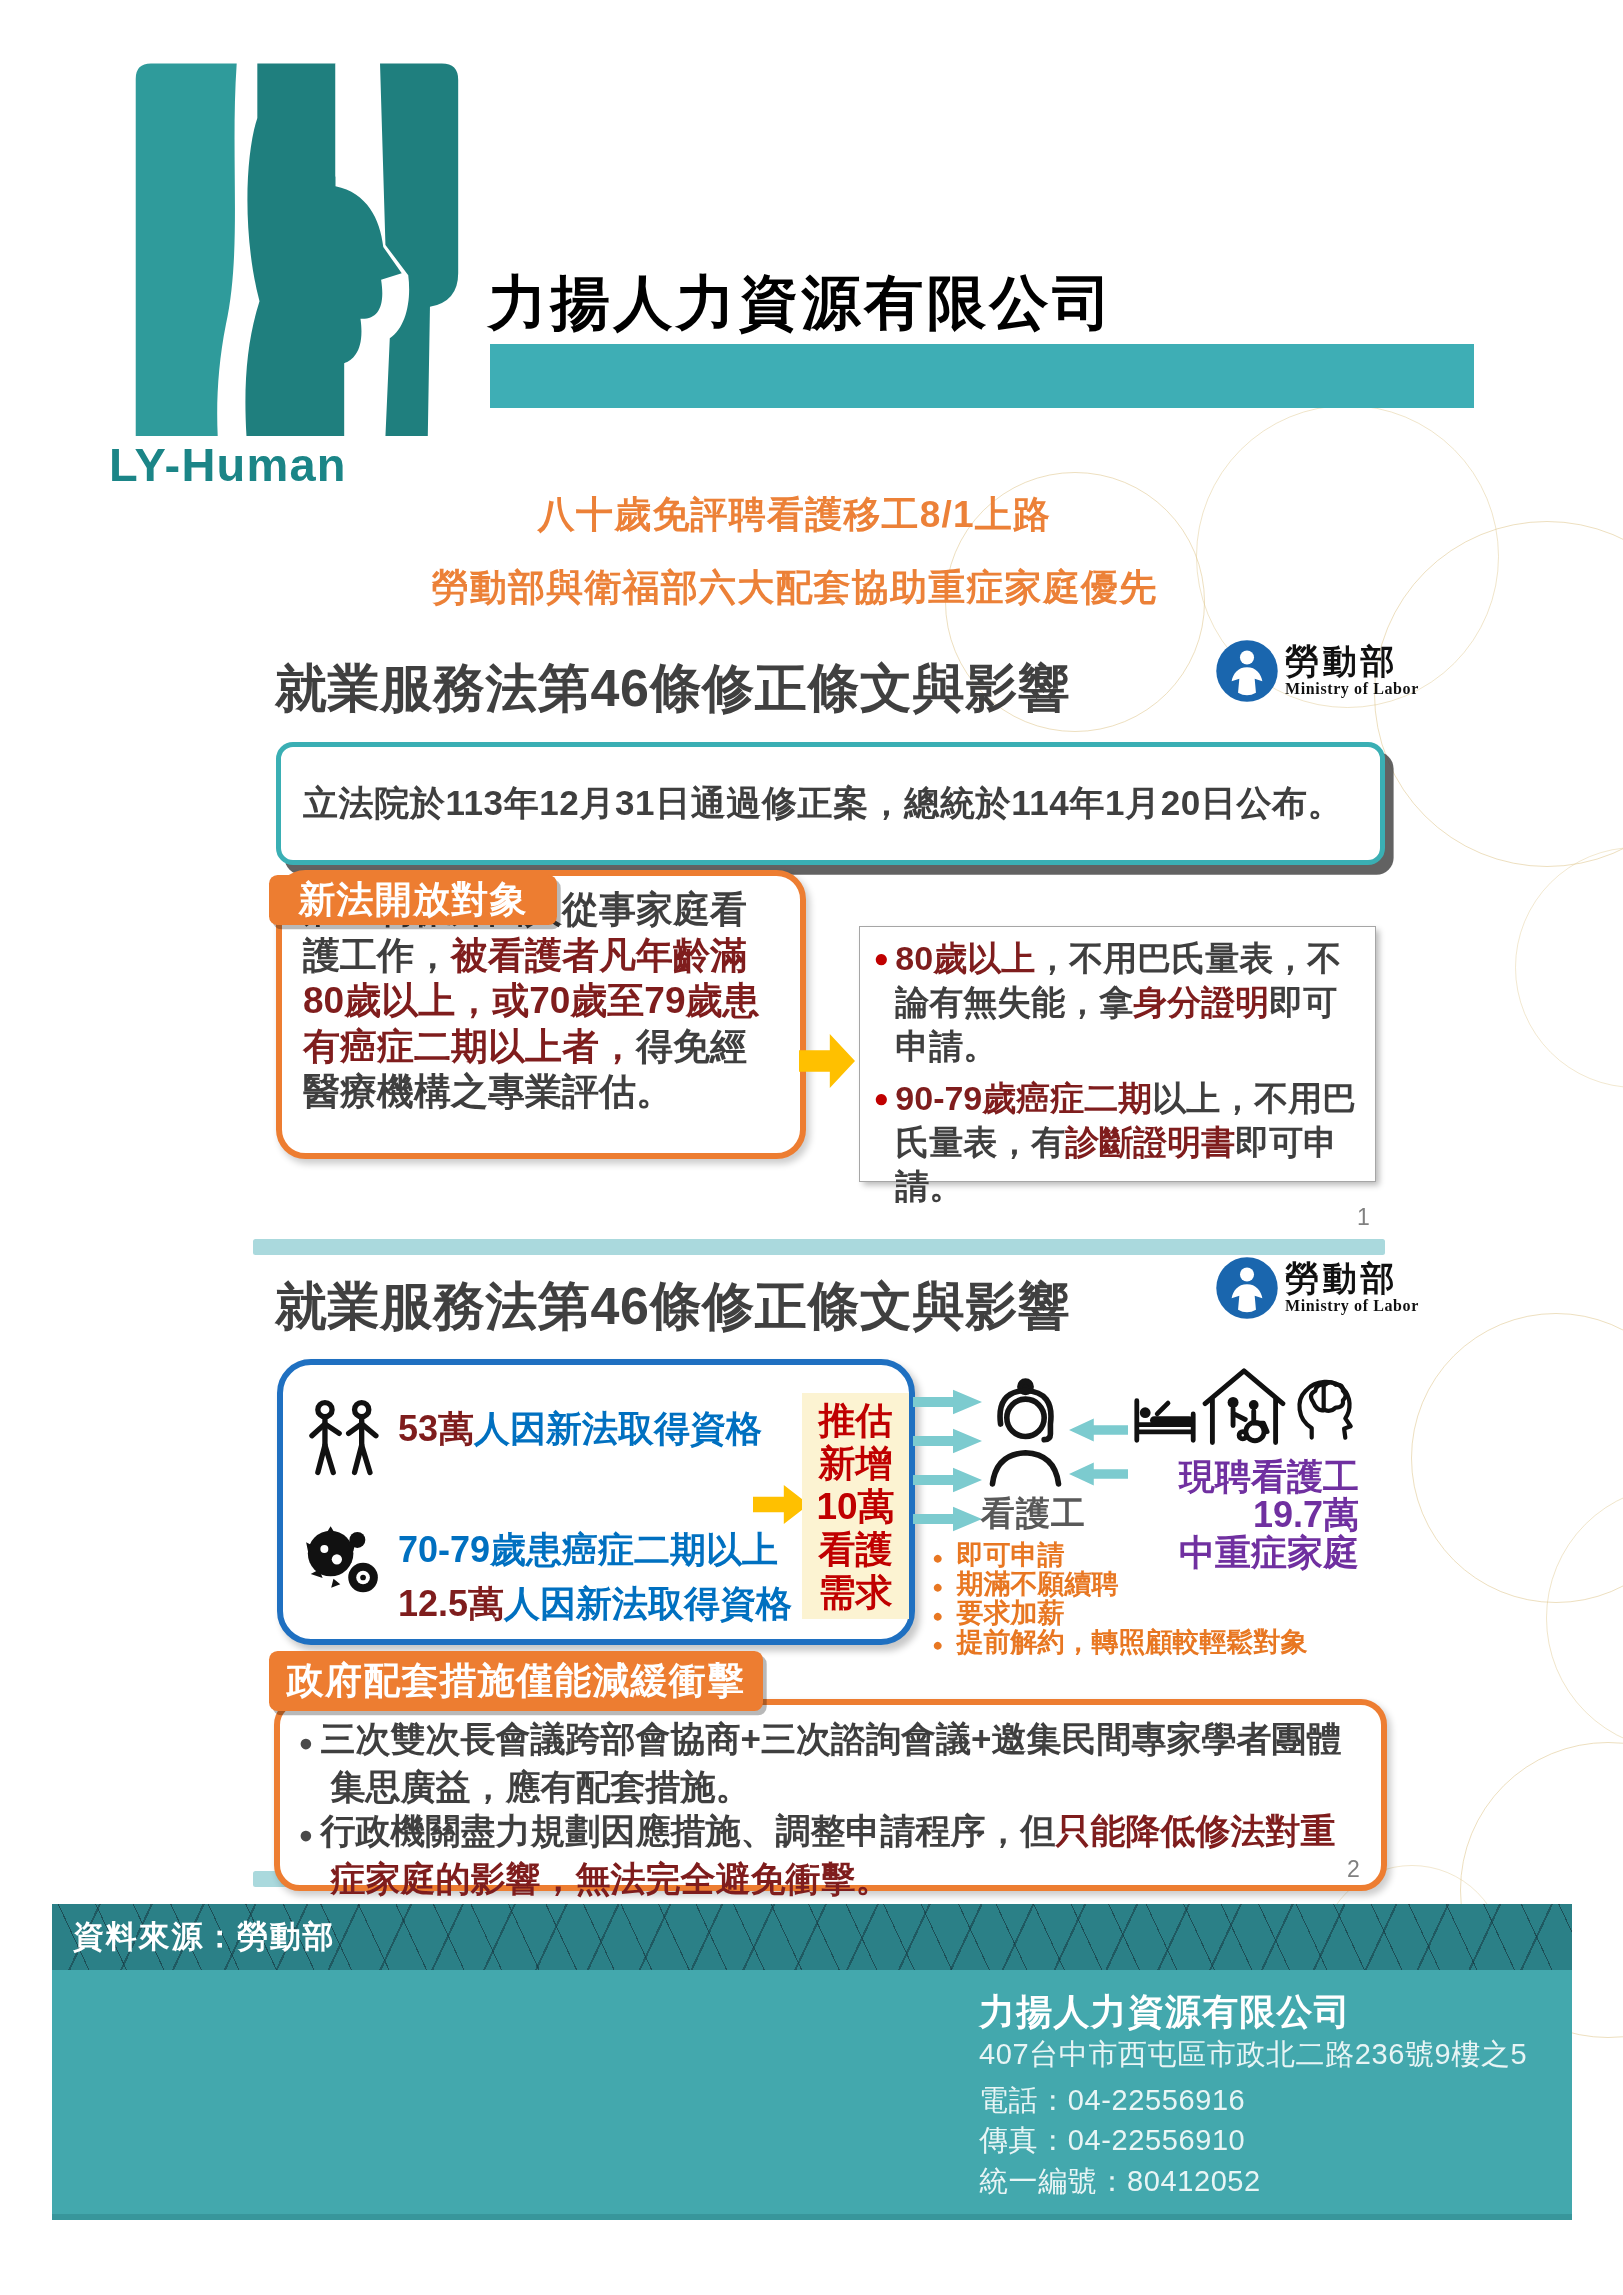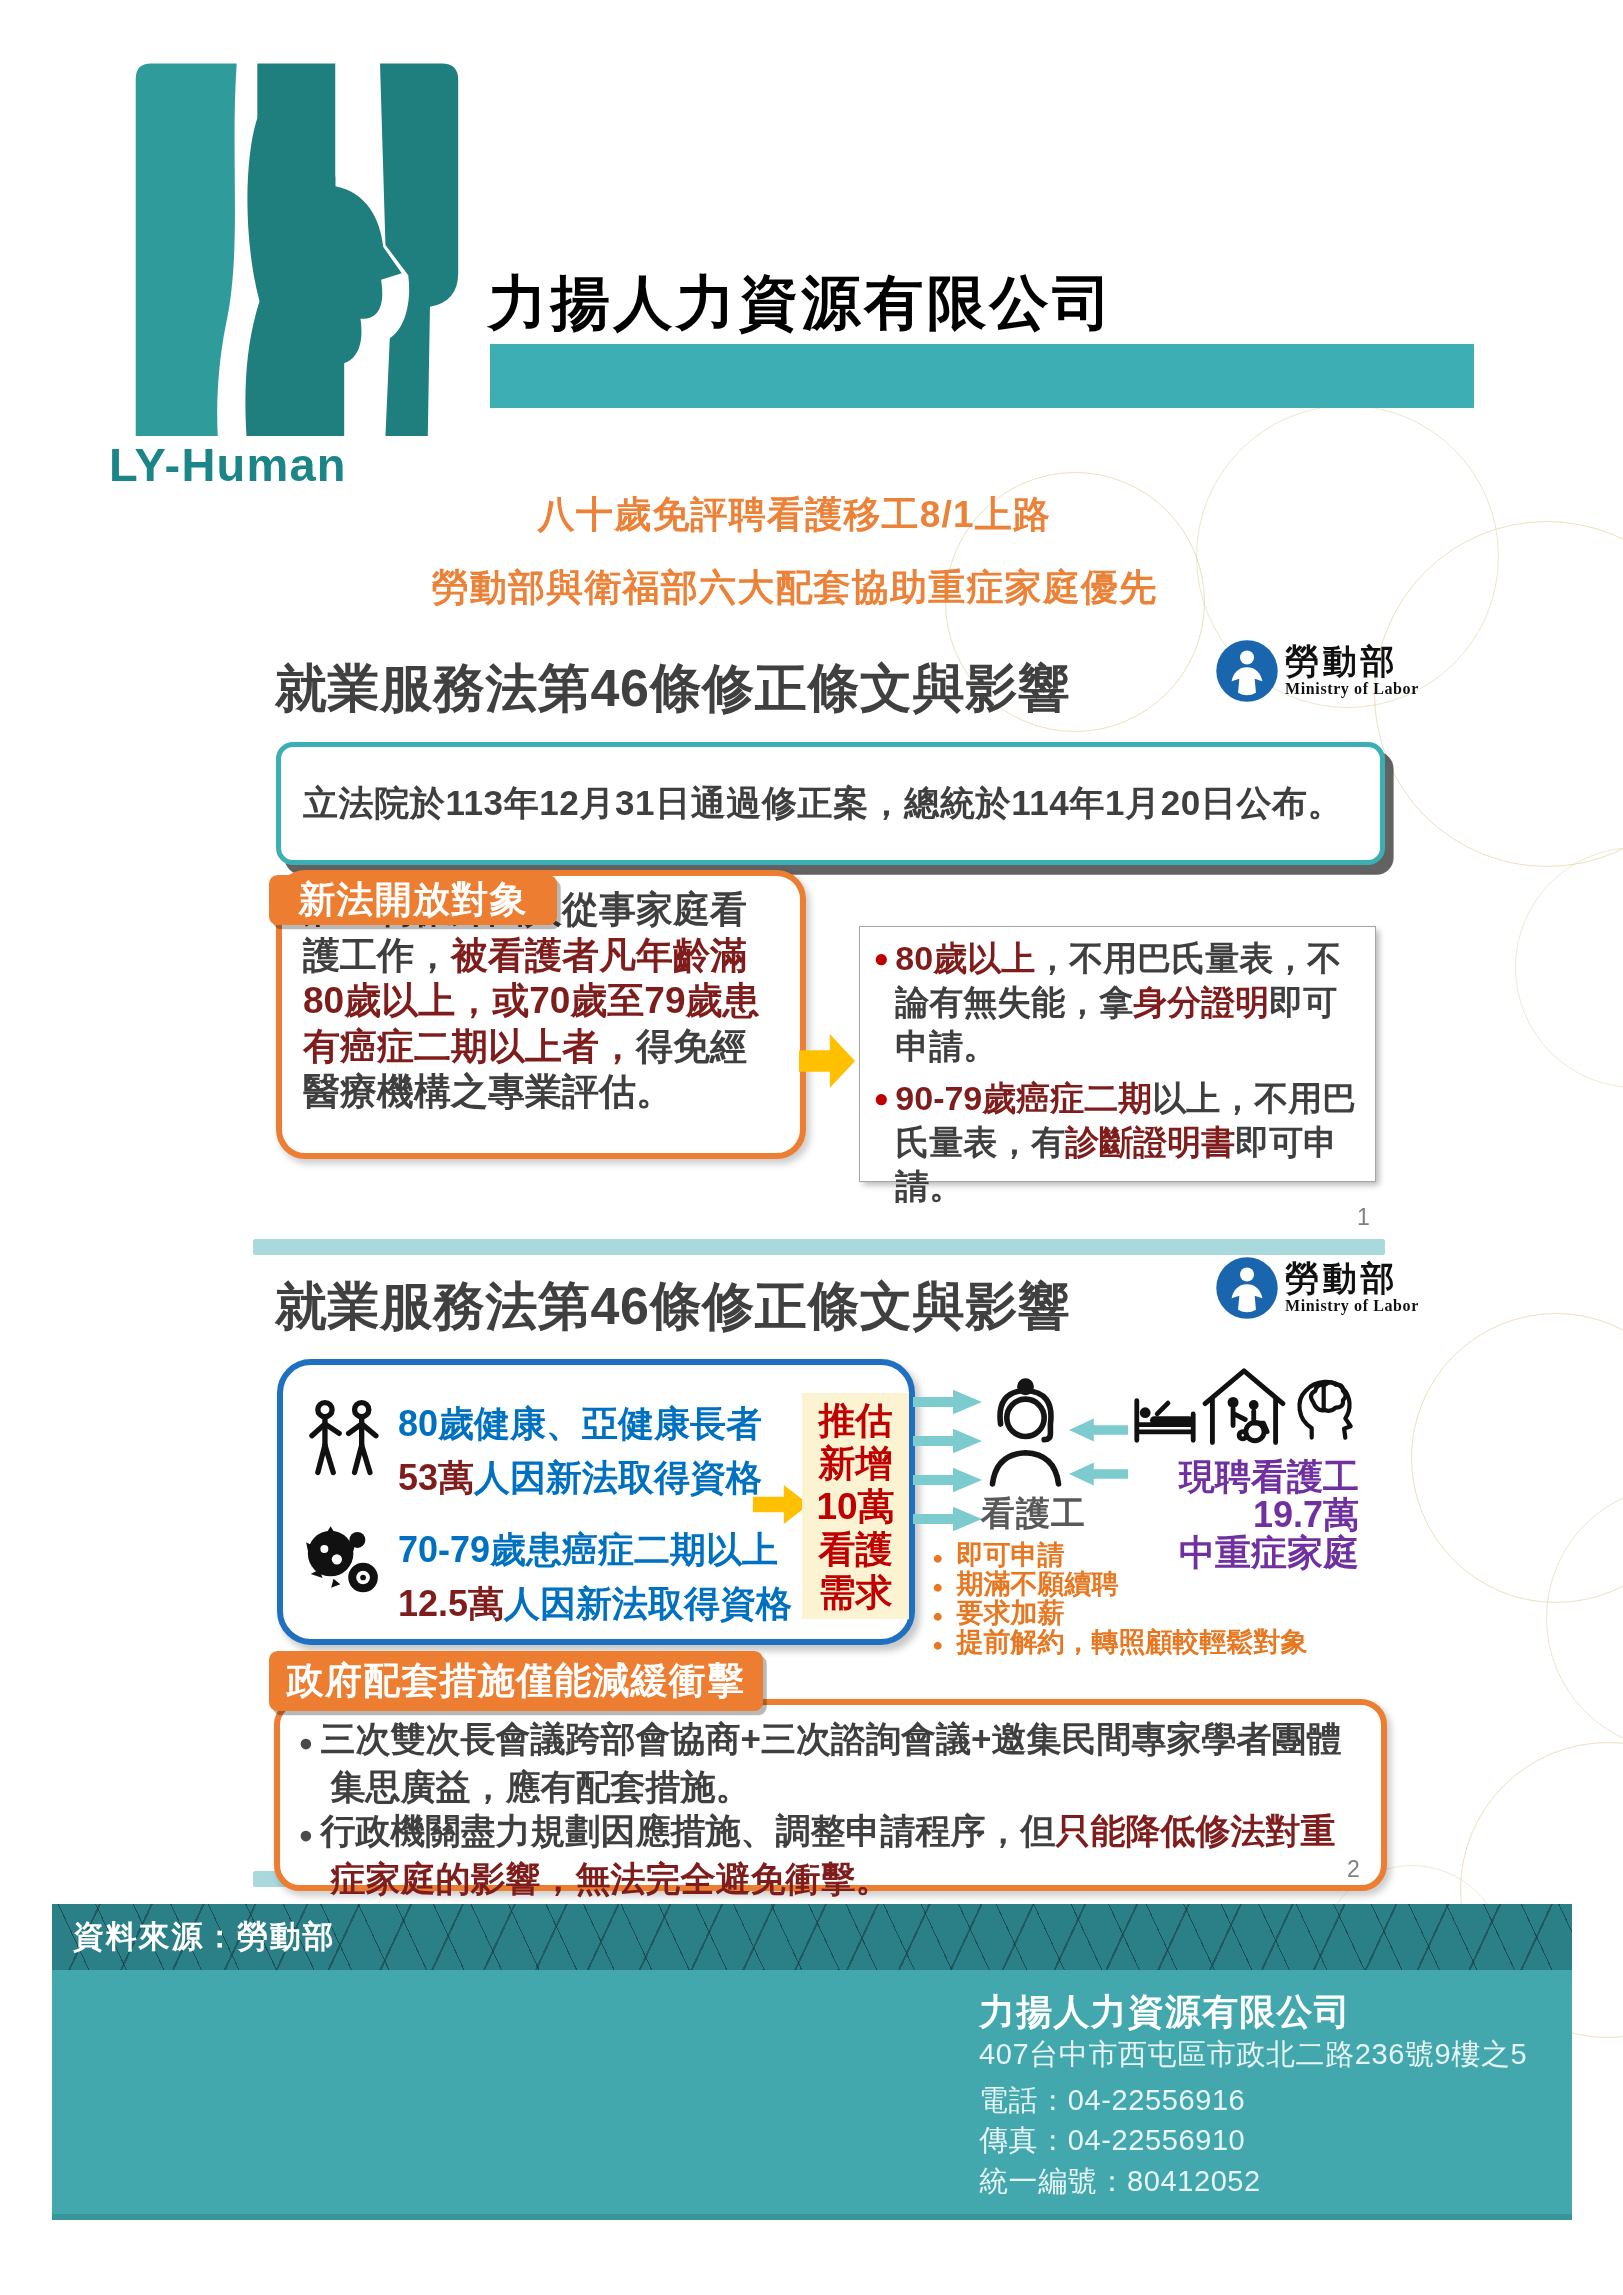--- a/index.html
+++ b/index.html
@@ -170,21 +170,20 @@
 <svg class="abs z2" style="left:299px;top:1399px;" width="91" height="77" viewBox="0 0 150 130">
   <g fill="none" stroke="#111" stroke-width="9" stroke-linecap="round">
     <circle cx="42" cy="18" r="12"></circle>
       <circle cx="104" cy="18" r="12"></circle>
     <path d="M42,32 V78 M104,32 V78"></path>
     <path d="M42,42 L20,62 M42,42 L66,58 M104,42 L82,58 M104,42 L128,62"></path>
     <path d="M42,78 L30,124 M42,78 L56,124 M104,78 L92,124 M104,78 L118,124"></path>
   </g>
 </svg>
 <div class="abs z2" style="left:398px;top:1400px;">
-  <div class="bb-line1">80歲健康、亞健康長者</div>
   <div class="bb-line" style="margin-top:4.9px;">
     <span class="t-red">53萬</span><span class="t-blue">人因新法取得資格</span>
   </div>
 </div>
 
 <svg class="abs z2" style="left:296px;top:1524px;" width="92" height="74" viewBox="0 0 150 130">
   <g fill="#111">
     <circle cx="55" cy="52" r="40"></circle>
     <circle cx="112" cy="94" r="26"></circle>
     <circle cx="102" cy="28" r="14"></circle>

